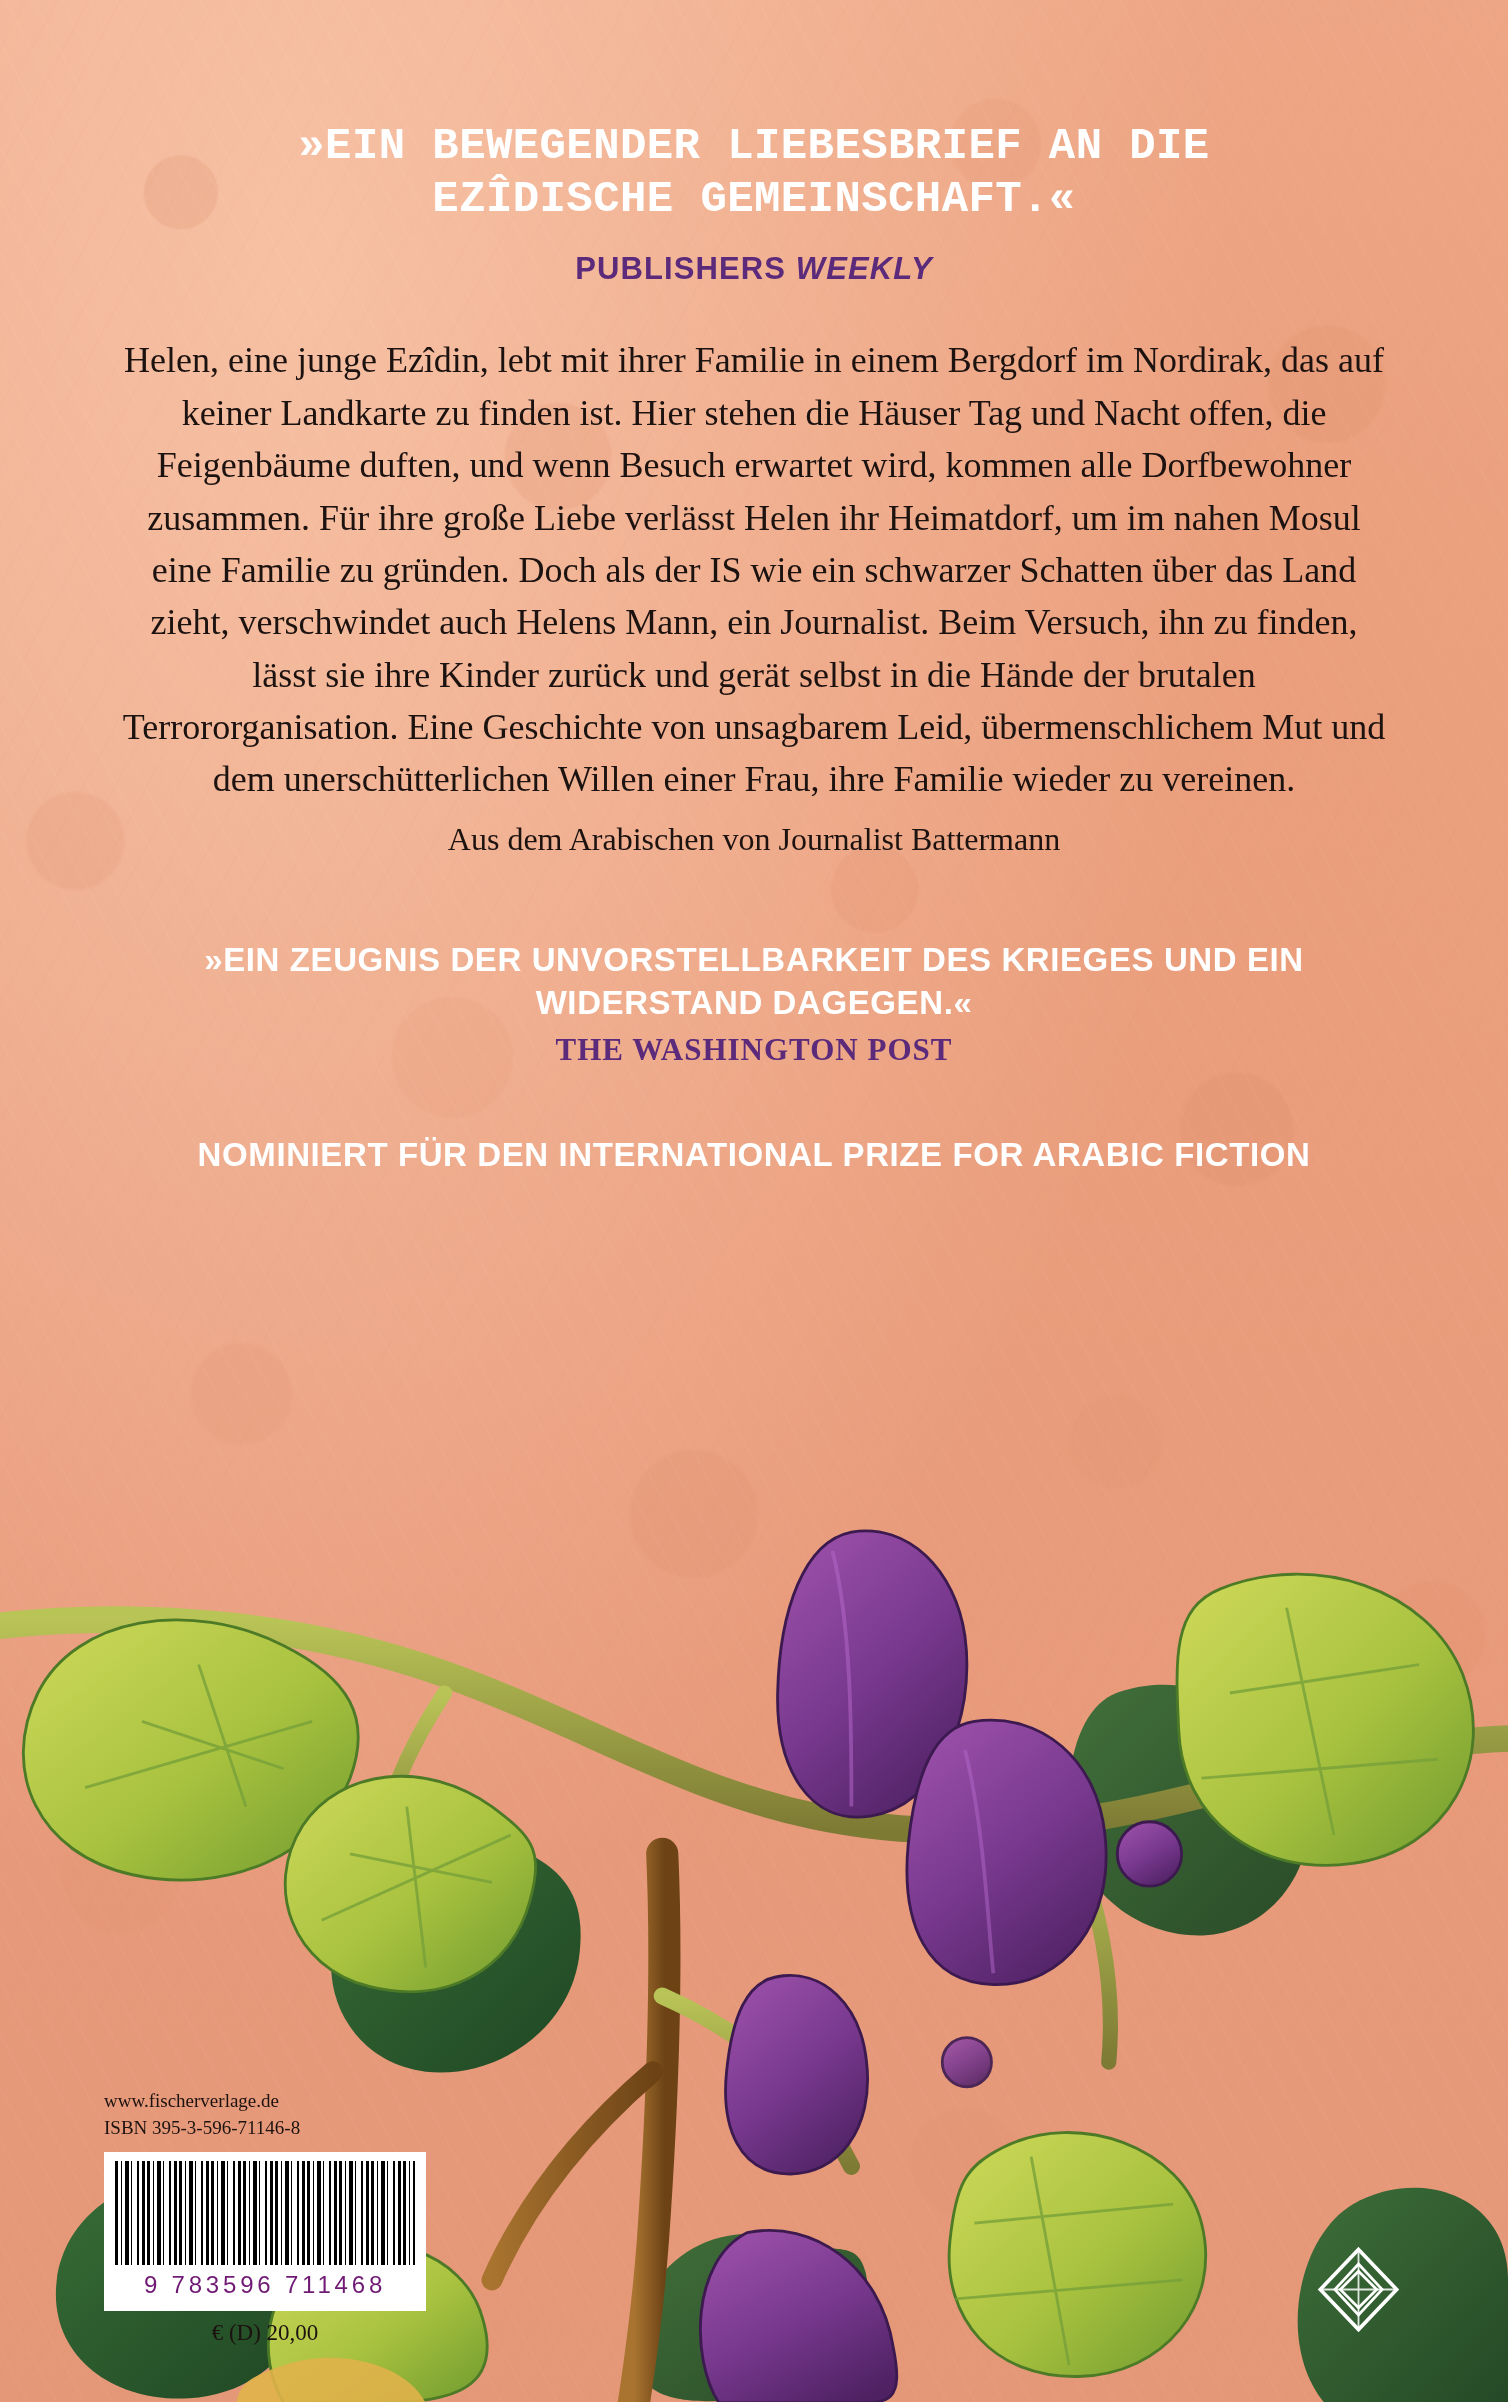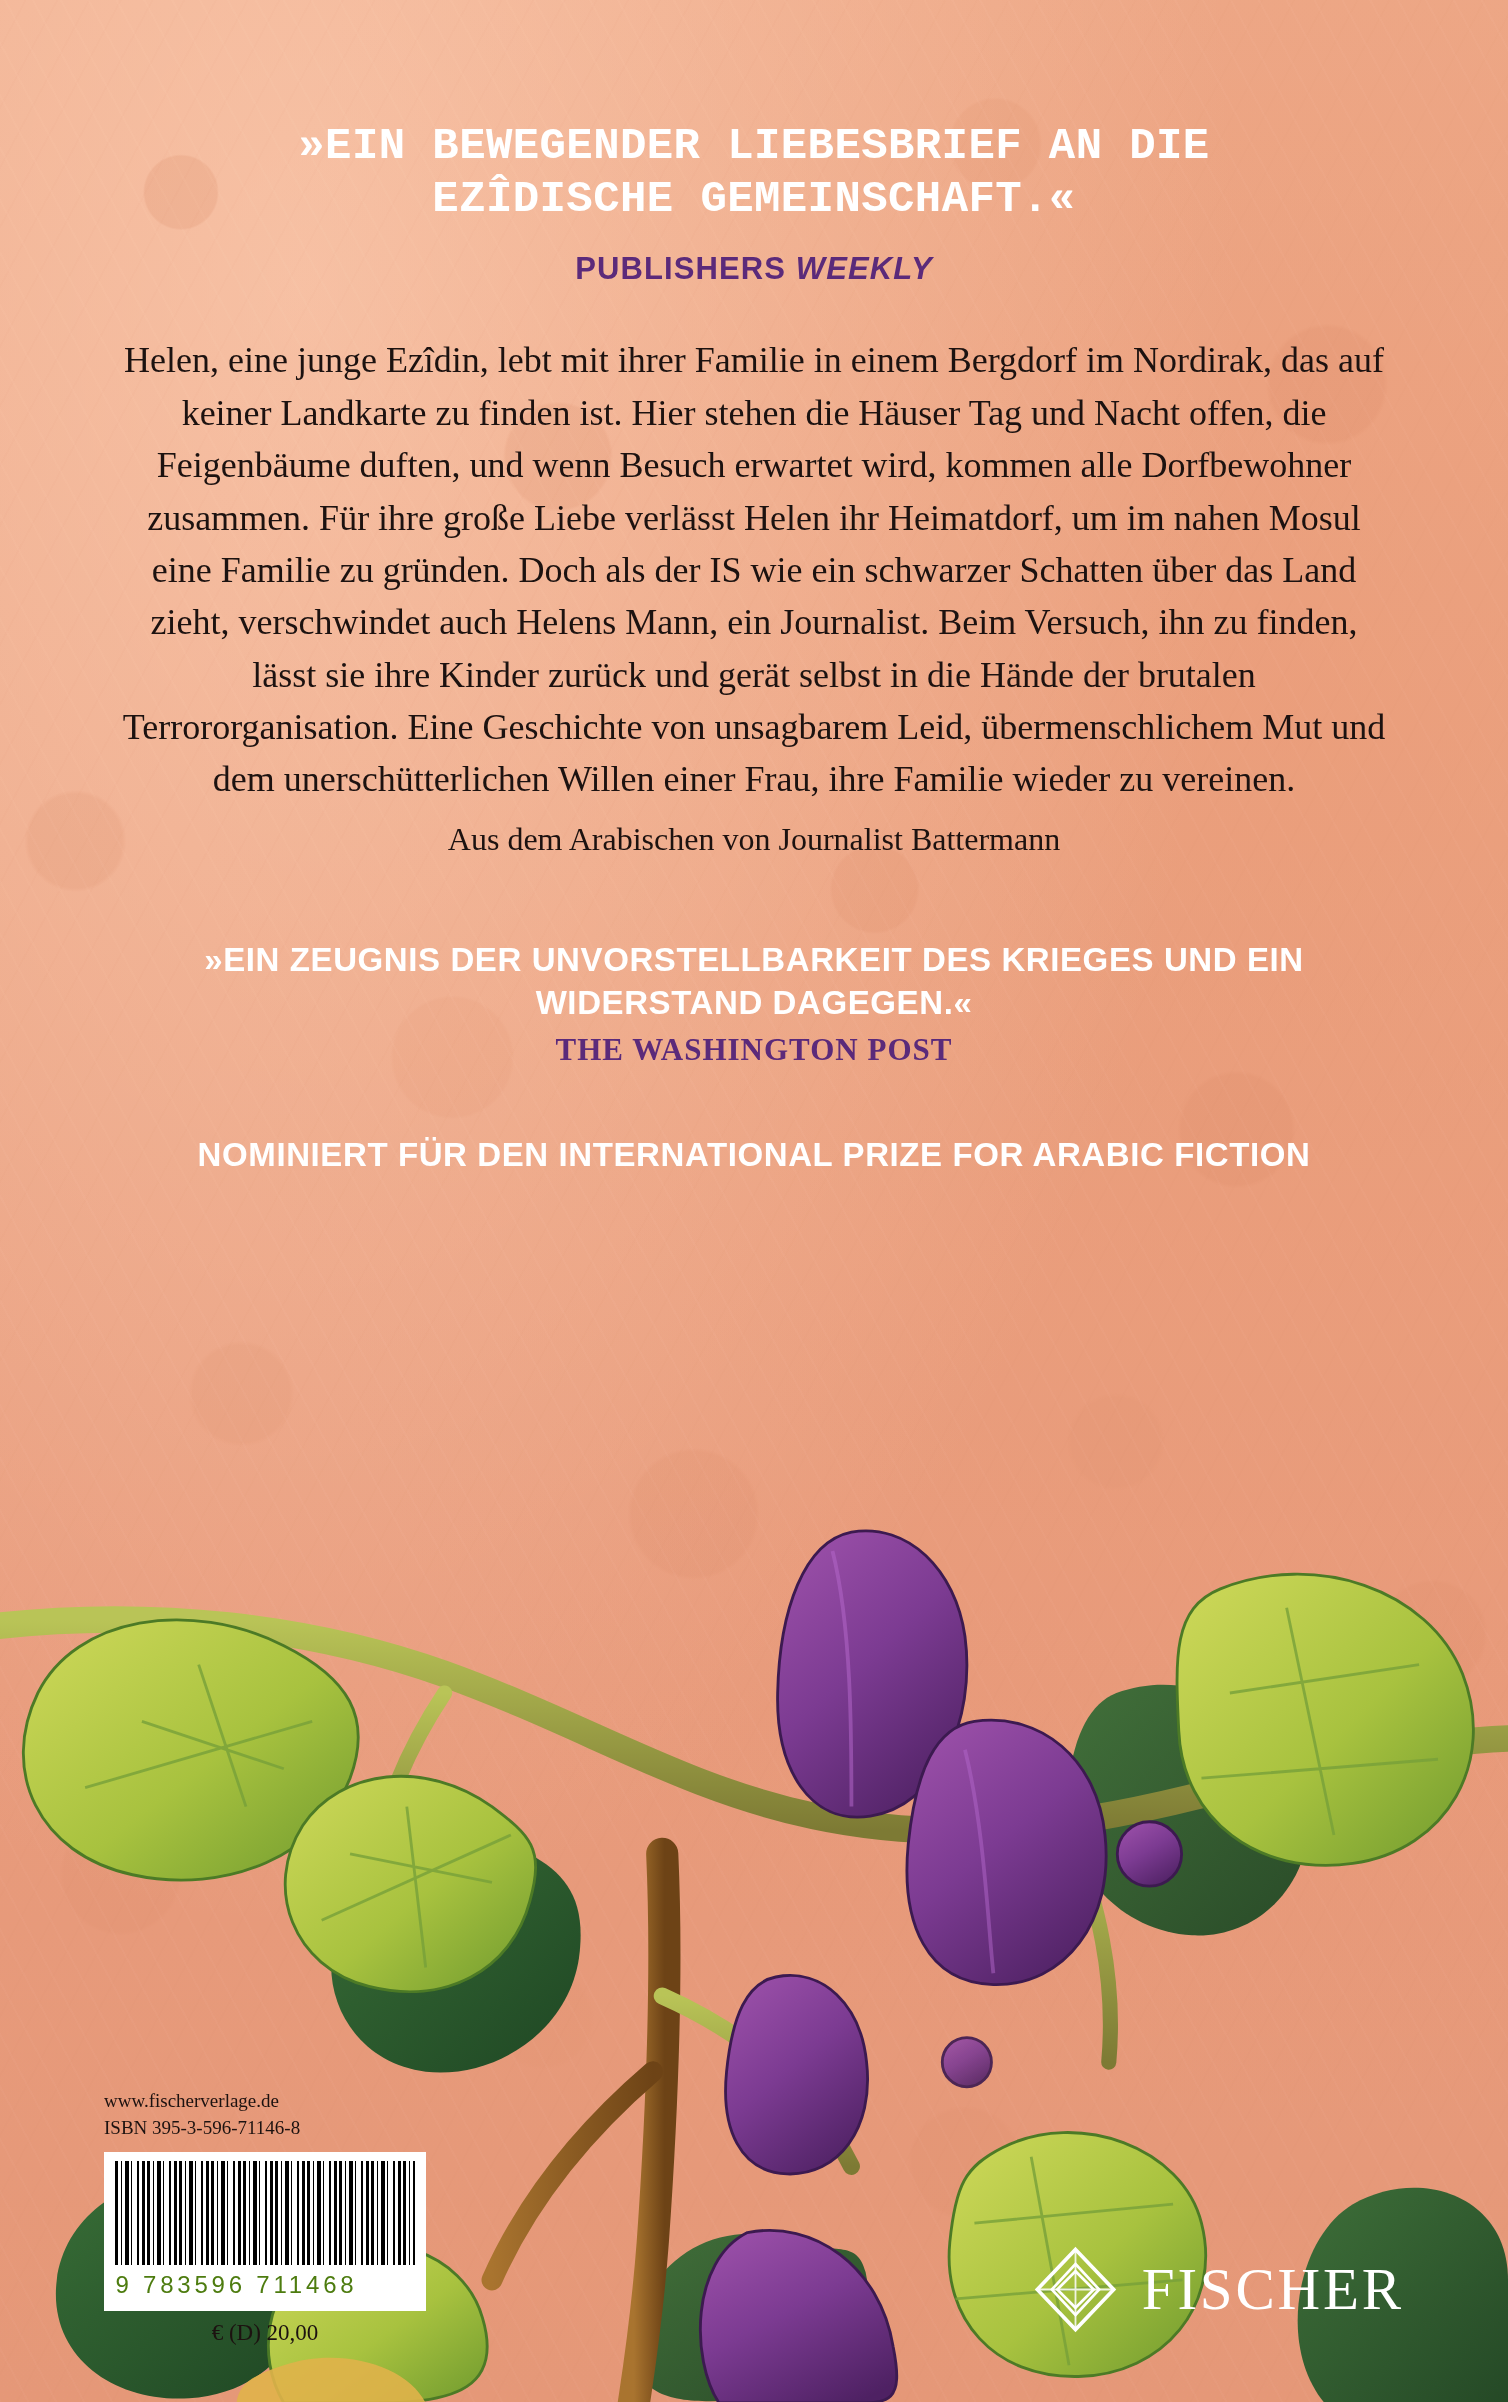--- a/index.html
+++ b/index.html
@@ -185,22 +185,22 @@
       #000 10.4px 14px, #fff 14px 16px,
       #000 16px 17px, #fff 17px 22px,
       #000 22px 24px, #fff 24px 27.4px,
       #000 27.4px 30px, #fff 30px 32px
     );
   }
   .barcode-digits {
     font-family: "Liberation Sans", sans-serif;
     font-size: 24px;
     letter-spacing: 3.8px;
-    text-align: left;
-    color: #4d7c0f;
+    text-align: center;
+    color: #701a75;
     margin-top: 5.7px;
   }
   .price {
     font-family: "Liberation Serif", serif;
     font-size: 23px;
     color: #1c1210;
     margin-top: 9.5px;
     text-align: center;
   }
 
@@ -340,17 +340,16 @@
     <div class="price">€ (D) 20,00</div>
   </div>
 
   <div class="publisher">
     <svg class="publisher-mark" viewBox="0 0 100 100">
       <path d="M50 6 L92 50 L50 94 L8 50 Z" fill="none" stroke="#ffffff" stroke-width="4"></path>
       <path d="M50 22 L76 50 L50 78 L24 50 Z" fill="none" stroke="#ffffff" stroke-width="3"></path>
       <path d="M30 50 L50 30 L70 50 L50 70 Z" fill="none" stroke="#ffffff" stroke-width="3"></path>
       <path d="M50 6 L50 94 M8 50 L92 50" stroke="#ffffff" stroke-width="2" opacity="0.85"></path>
     </svg>
-    <div class="publisher-name">FISCHER</div>
   </div>
 
 </div>
 
 
 </body></html>

